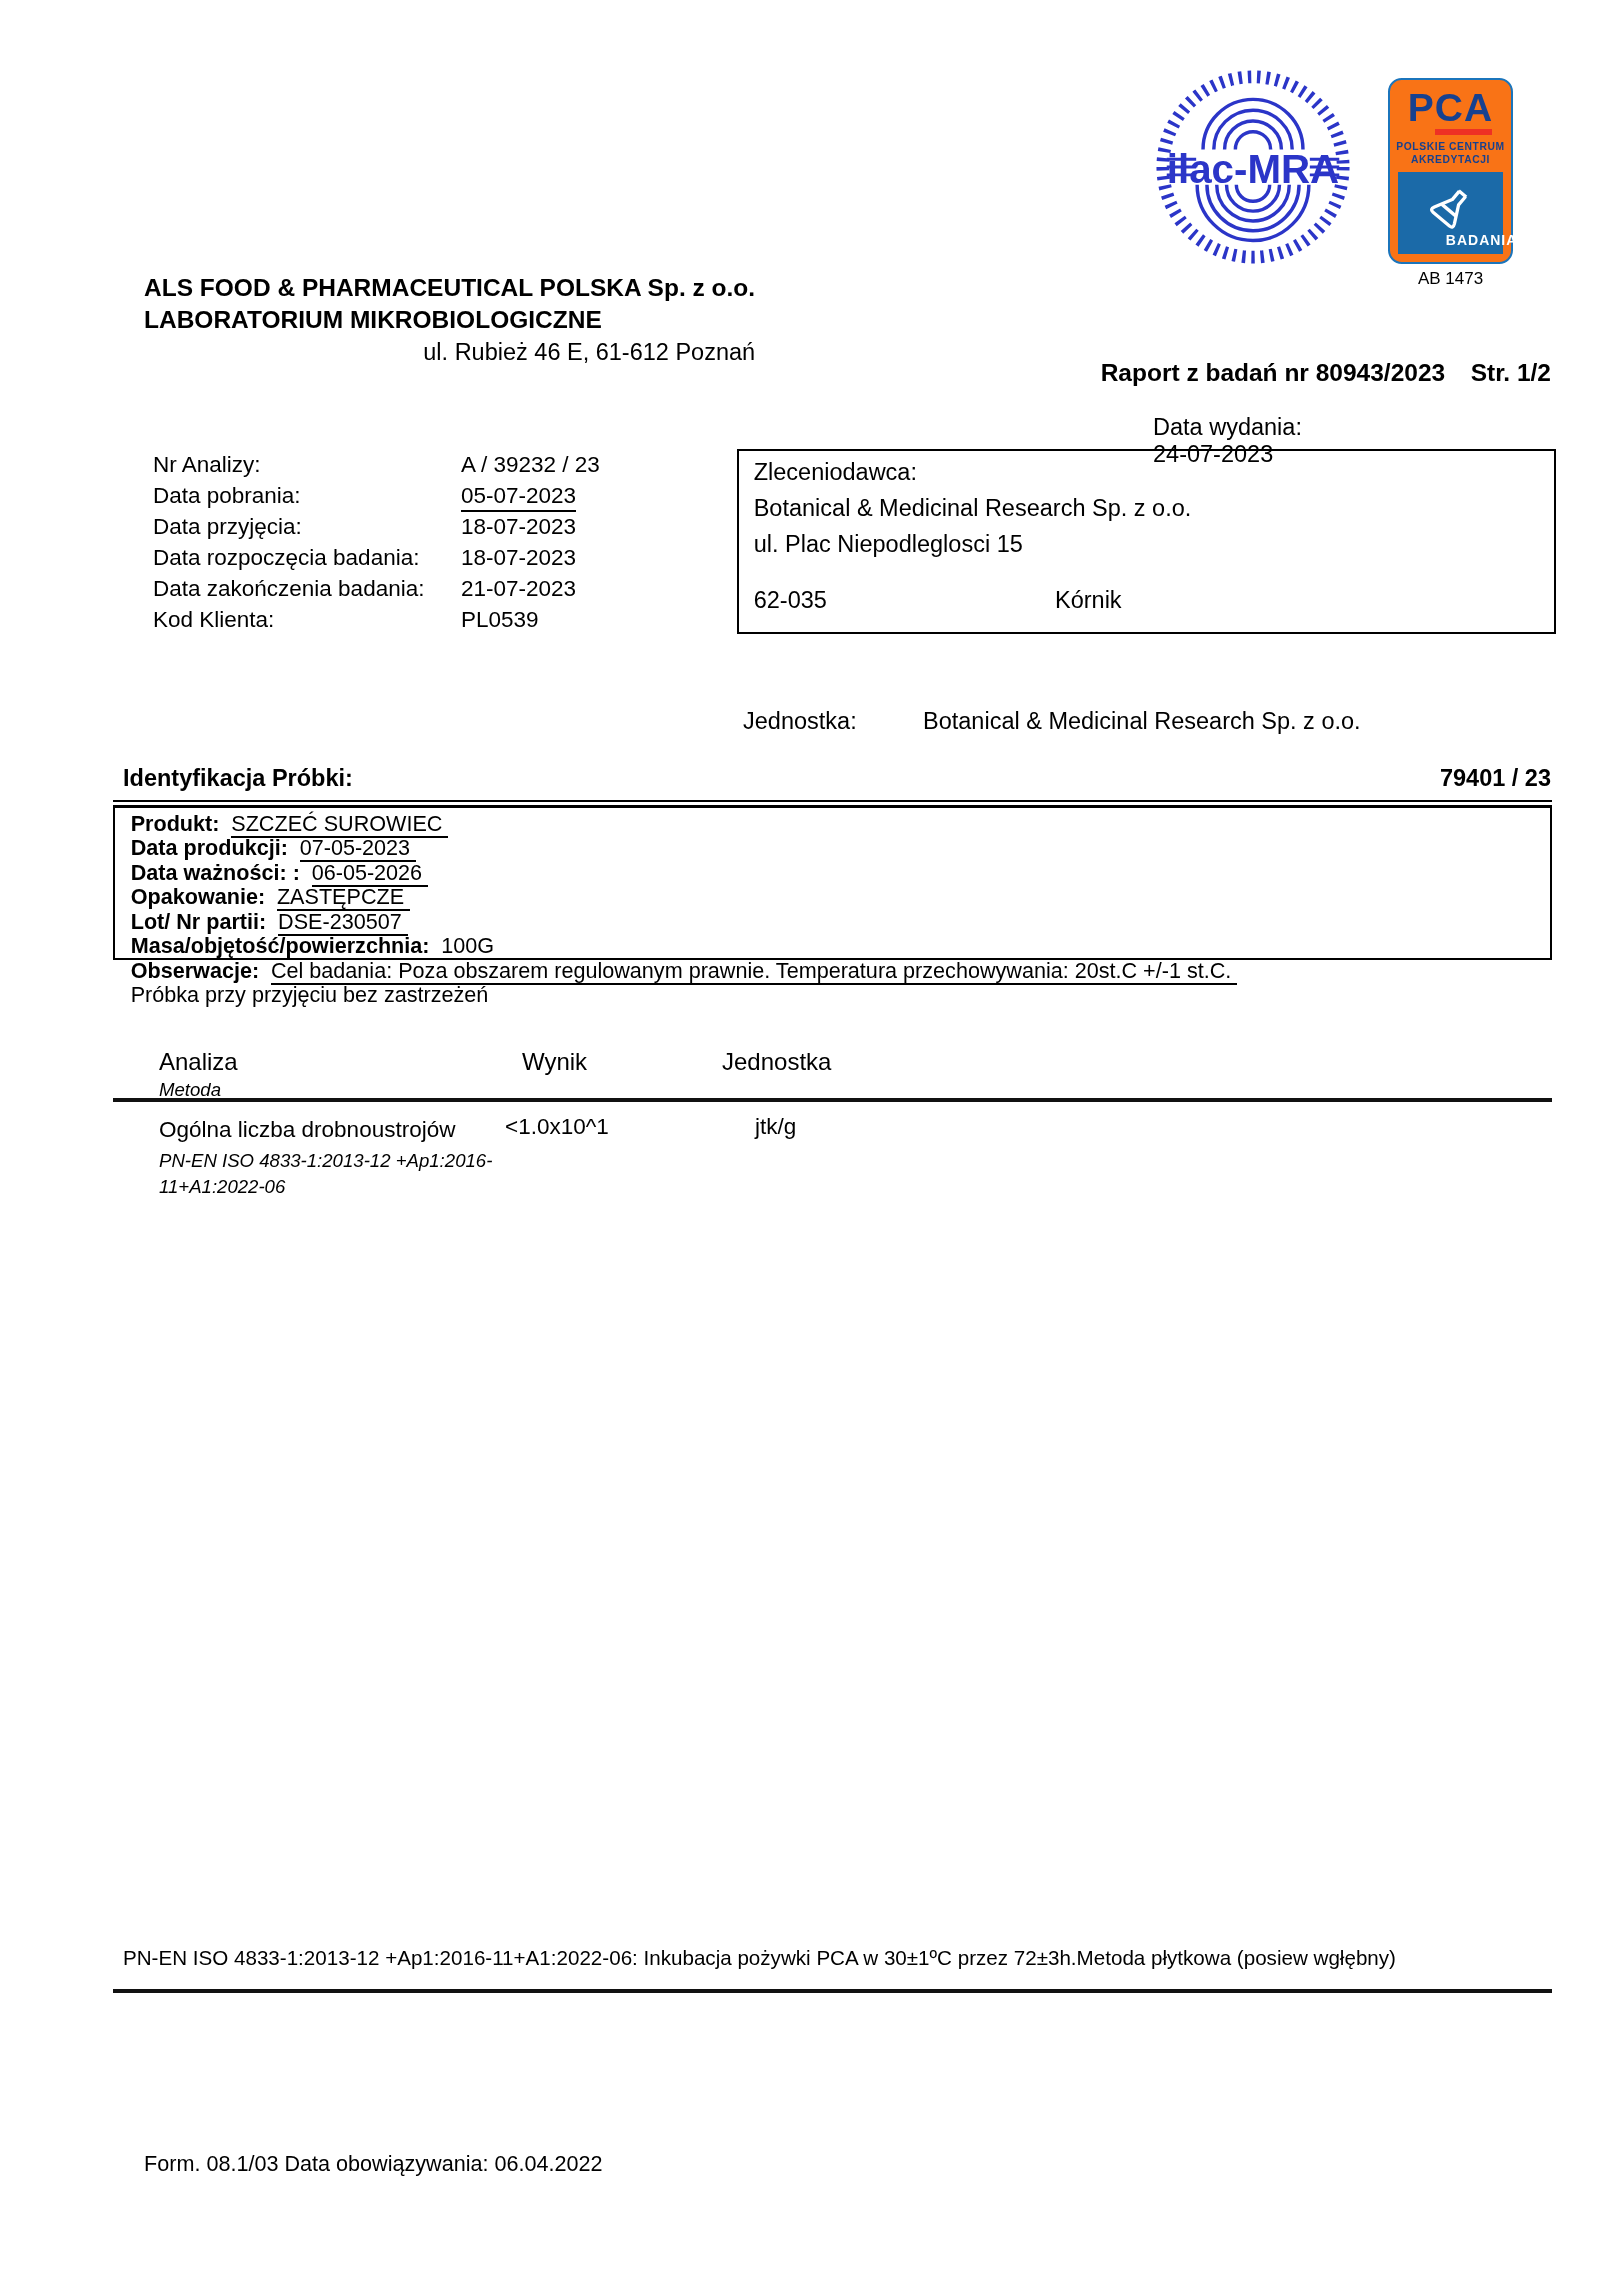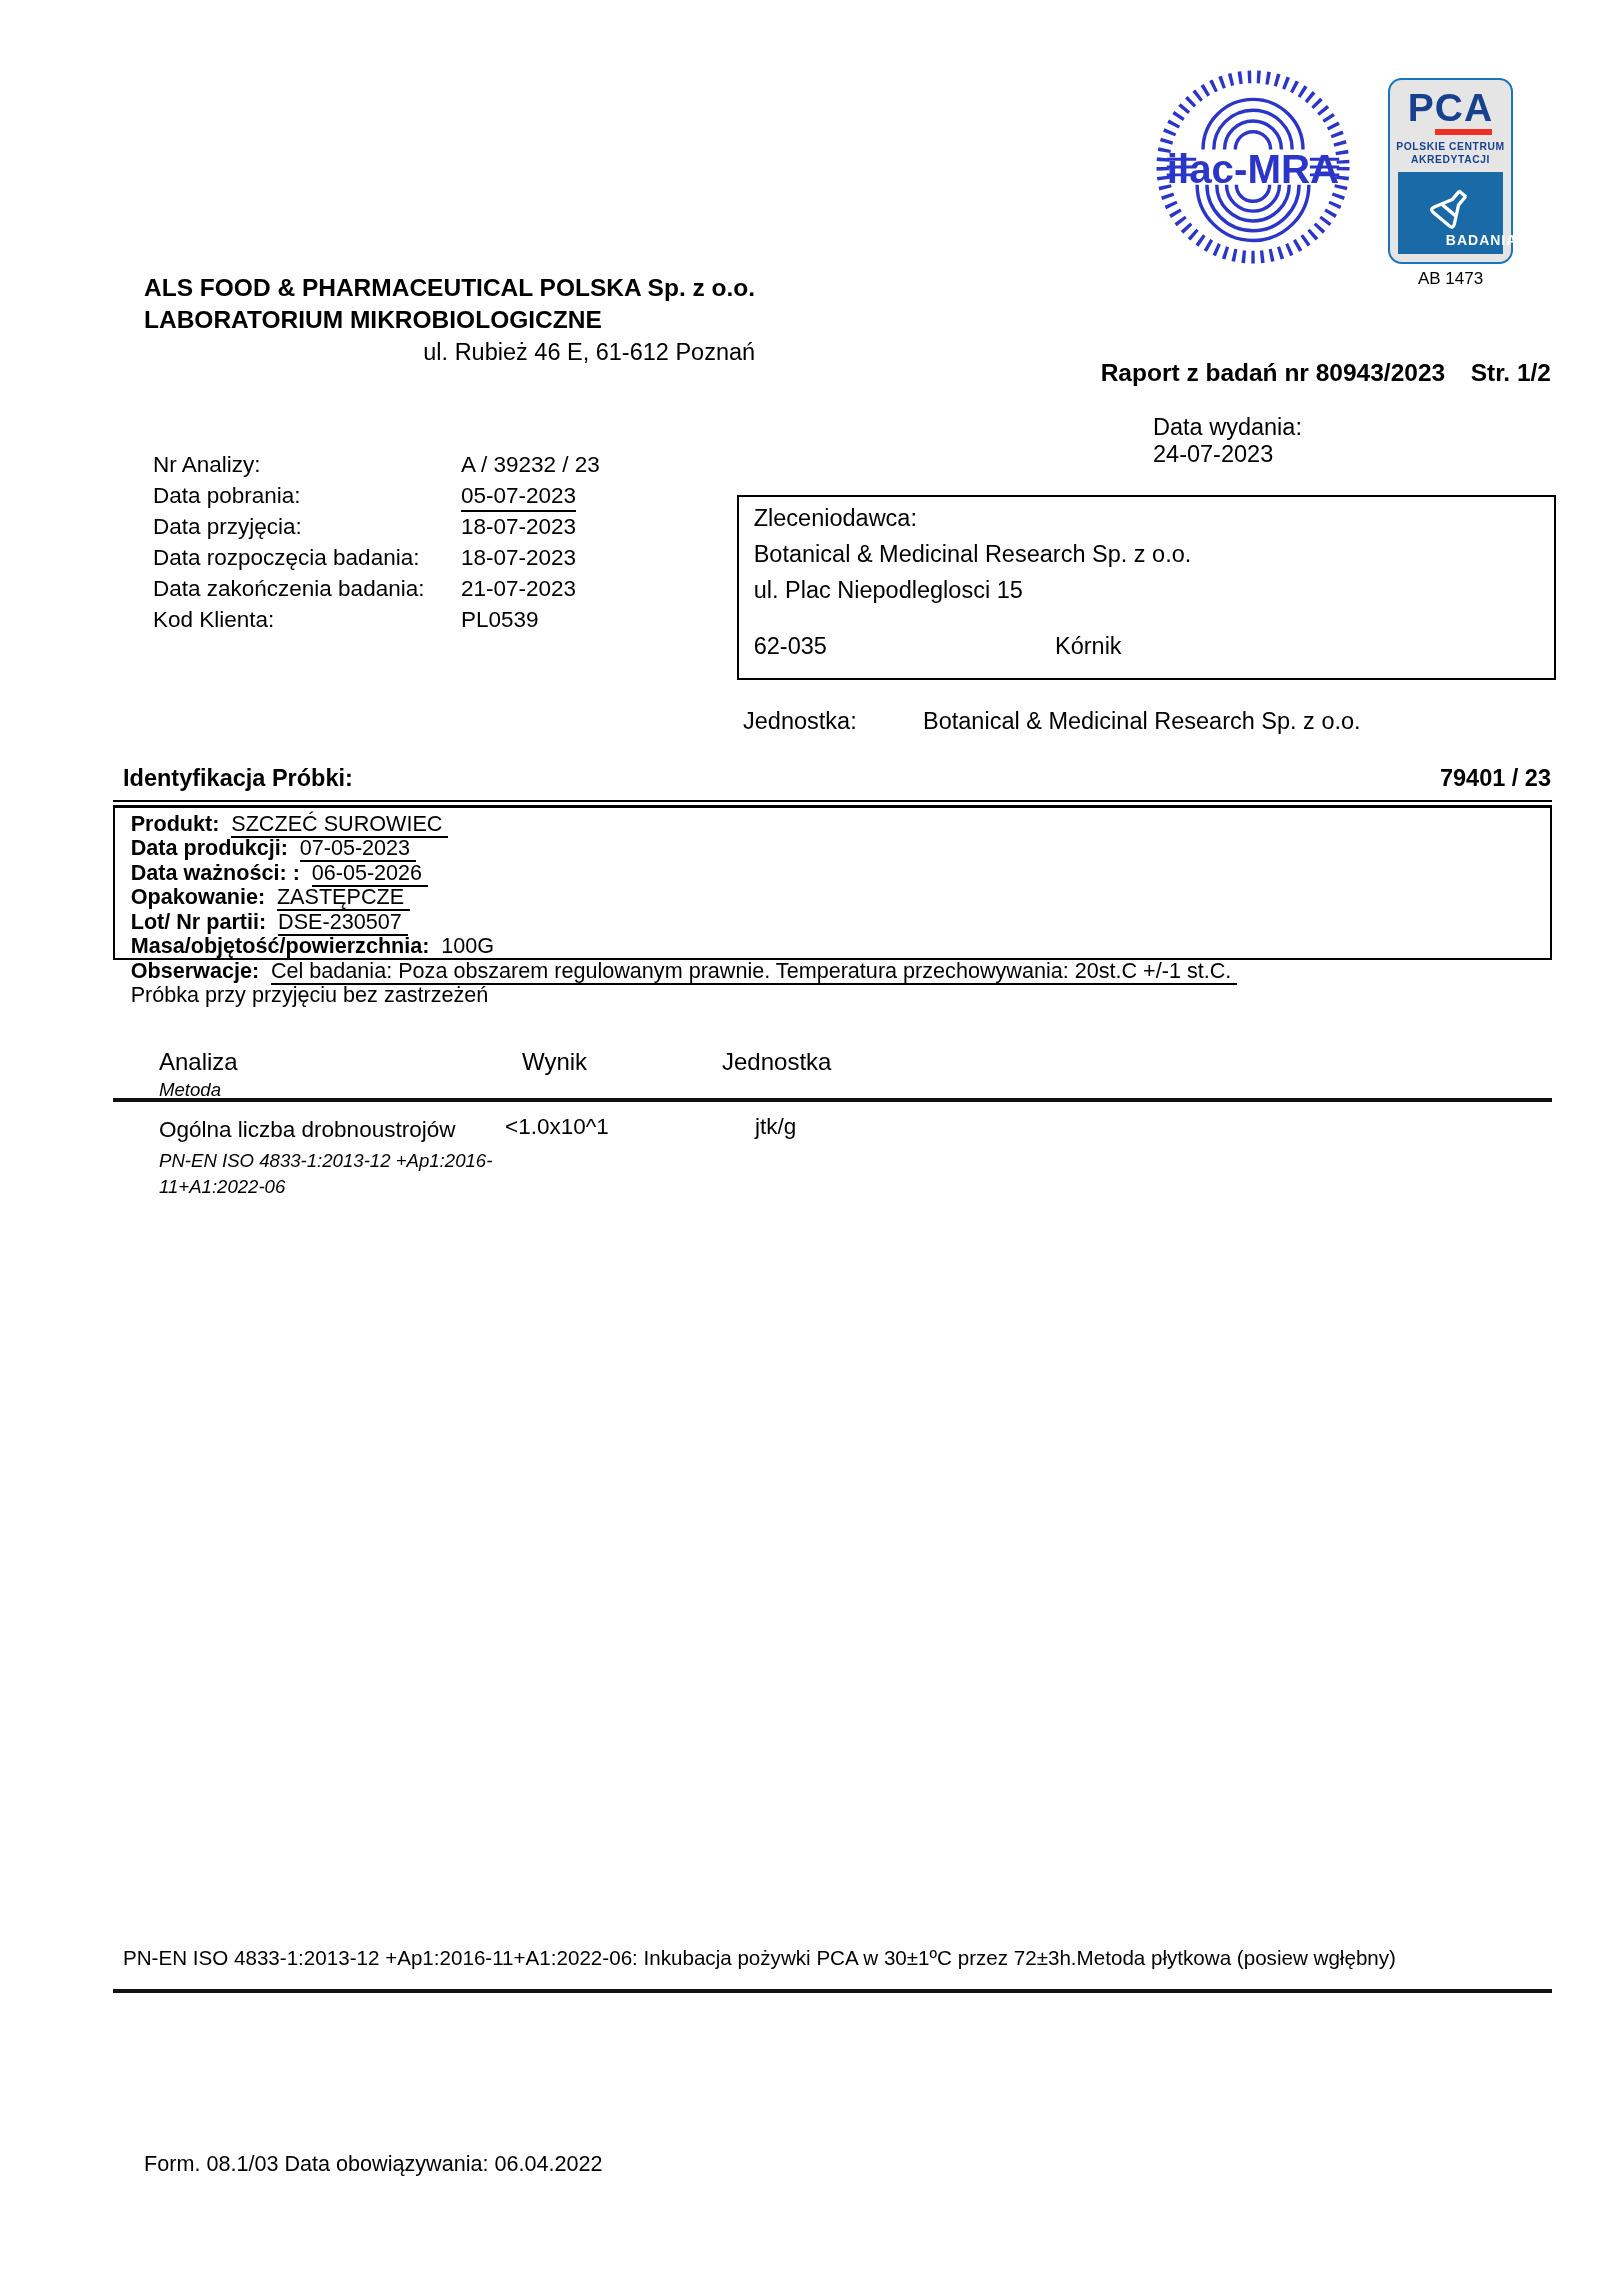--- a/index.html
+++ b/index.html
@@ -26,21 +26,21 @@
 
   
   .info-block{left:125px;top:452px;font-size:22.5px;}
   .info-row{position:relative;height:31px;white-space:nowrap;}
   .info-row .lbl{display:inline-block;margin-left:28px;}
   .info-row .val{position:absolute;left:336px;top:0;}
 
   .u-line{border-bottom:2px solid #000;padding-bottom:1px;}
 
   
-  .client-box{left:737px;top:449px;width:819px;height:185px;border:2.5px solid #000;box-sizing:border-box;font-size:23.5px;margin-top:46px;}
+  .client-box{left:737px;top:449px;width:819px;height:185px;border:2.5px solid #000;box-sizing:border-box;font-size:23.5px;}
   .client-box .cb{position:absolute;white-space:nowrap;}
 
   
   .unit-label{left:743px;top:708px;font-size:23.5px;}
   .unit-value{left:923px;top:708px;font-size:23.5px;white-space:nowrap;}
 
   
   .sec-title{left:123px;top:765px;font-size:23.5px;font-weight:bold;white-space:nowrap;}
   .sample-no{right:70px;top:765px;font-size:23.5px;font-weight:bold;white-space:nowrap;}
   .rule-thin{left:113px;top:800px;width:1439px;height:2px;background:#000;}
@@ -58,21 +58,21 @@
   .rule-thick{left:113px;top:1098px;width:1439px;height:4.4px;background:#111;}
   .td{font-size:22.5px;white-space:nowrap;}
   .td-method{font-size:18.6px;font-style:italic;width:343px;line-height:25.5px;white-space:normal;}
 
   
   .method-note{left:123px;top:1946px;width:1372px;font-size:20.6px;white-space:nowrap;}
   .rule-bottom{left:113px;top:1989px;width:1439px;height:3.9px;background:#111;}
   .form-info{left:144px;top:2151px;font-size:21.6px;white-space:nowrap;}
 
   
-  .pca-box{left:1388px;top:78px;width:125px;height:186px;border:2.9px solid #1b75bc;border-radius:13.7px;background:#e5e5e5;box-sizing:border-box;}
+  .pca-box{left:1388px;top:78px;width:125px;height:186px;border:2.9px solid #1b75bc;border-radius:13.7px;background:#f97316;box-sizing:border-box;}
   .pca-title{position:absolute;left:0;right:0;top:5.9px;text-align:center;font-size:39px;font-weight:bold;color:#17418f;letter-spacing:1px;}
   .pca-redbar{position:absolute;left:45px;top:49px;width:57px;height:5.9px;background:#ee3124;}
   .pca-sub{position:absolute;left:0;right:0;text-align:center;font-size:10.3px;font-weight:bold;color:#17418f;letter-spacing:0.6px;}
   .pca-sub.l1{top:61px;}
   .pca-sub.l2{top:74px;}
   .pca-badge{position:absolute;left:7.8px;right:7.8px;top:92px;bottom:7.8px;background:#1b6aa8;}
   .pca-flask{position:absolute;left:50%;top:7.8px;transform:translateX(-50%);}
   .pca-badge-label{position:absolute;left:0;right:0;bottom:5.9px;text-align:center;color:#fff;font-weight:bold;font-size:14px;letter-spacing:1px;padding-left:48px;}
   .ab-number{left:1376px;top:269px;width:149px;text-align:center;font-size:17px;}
 </style>

